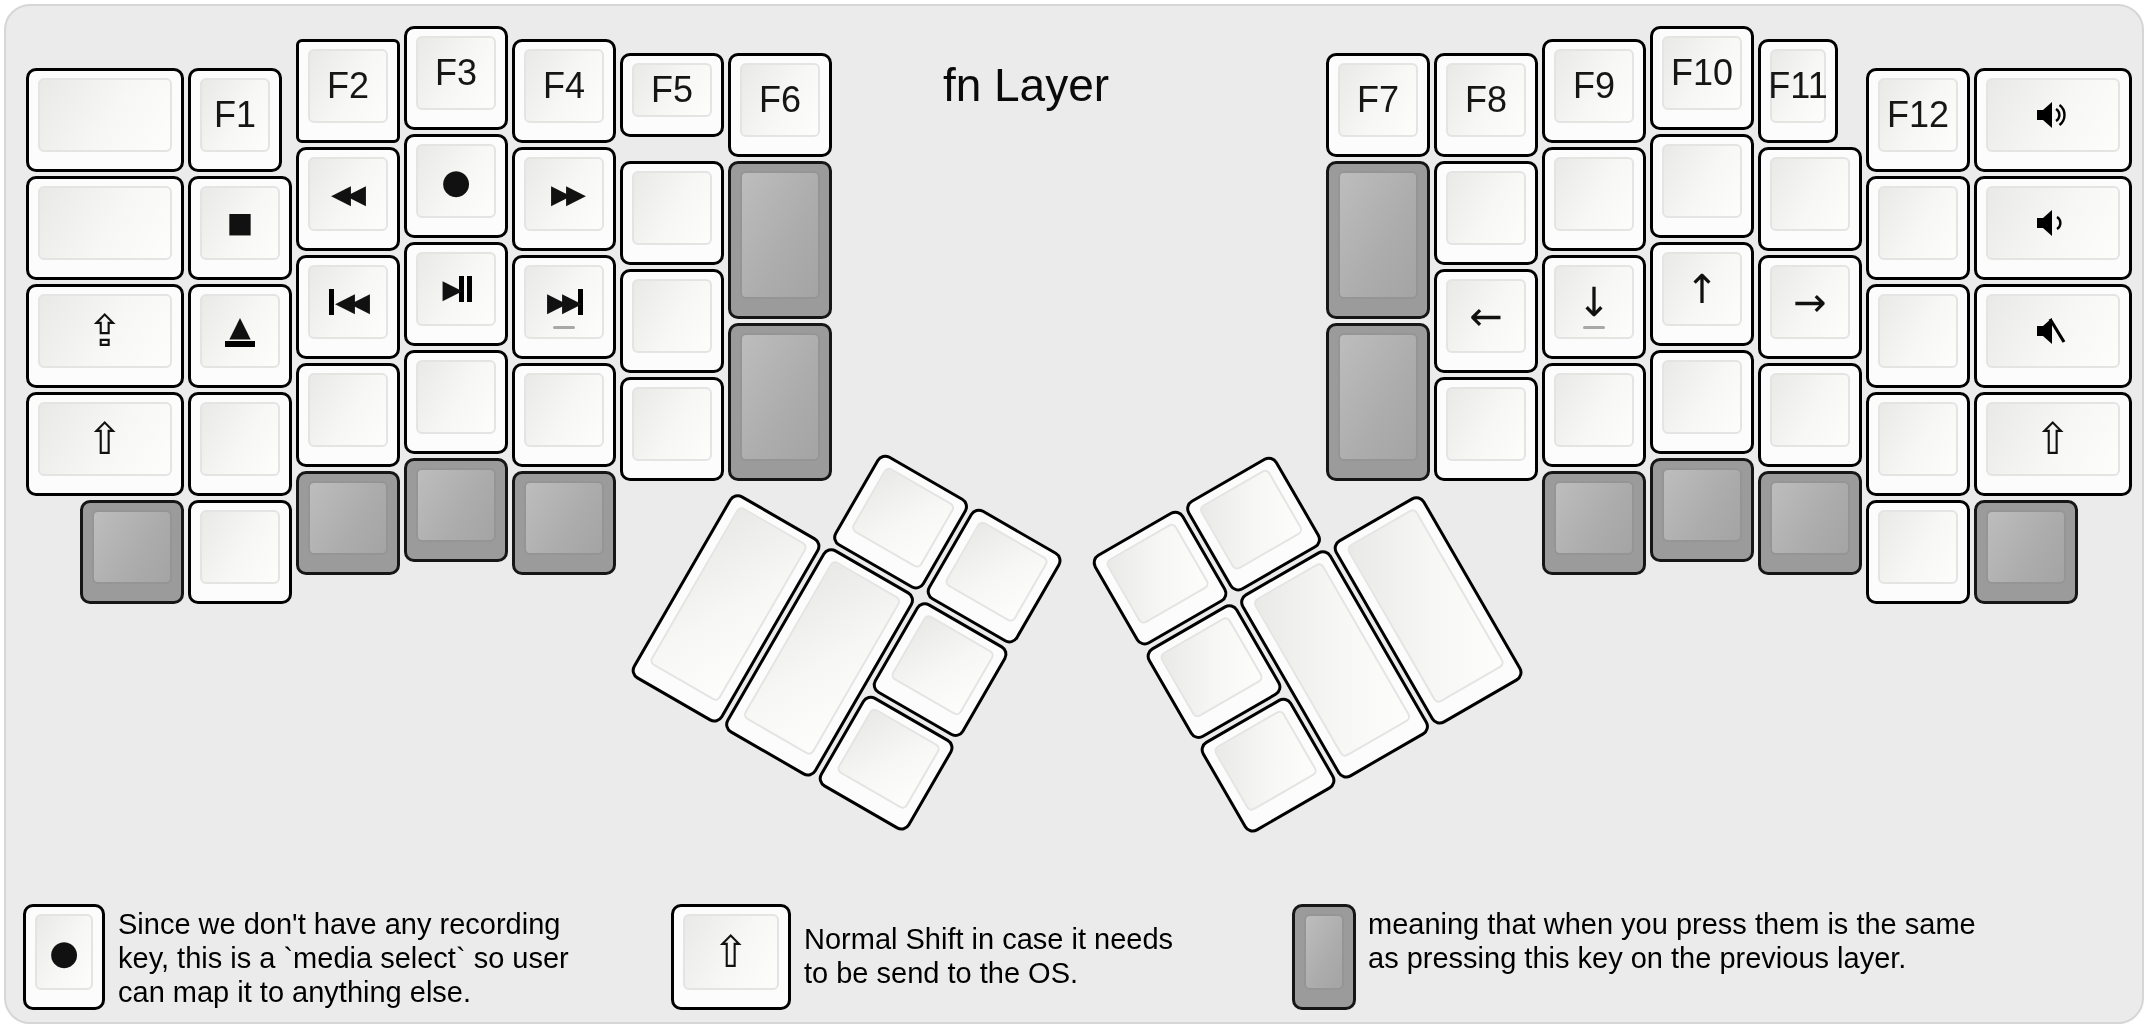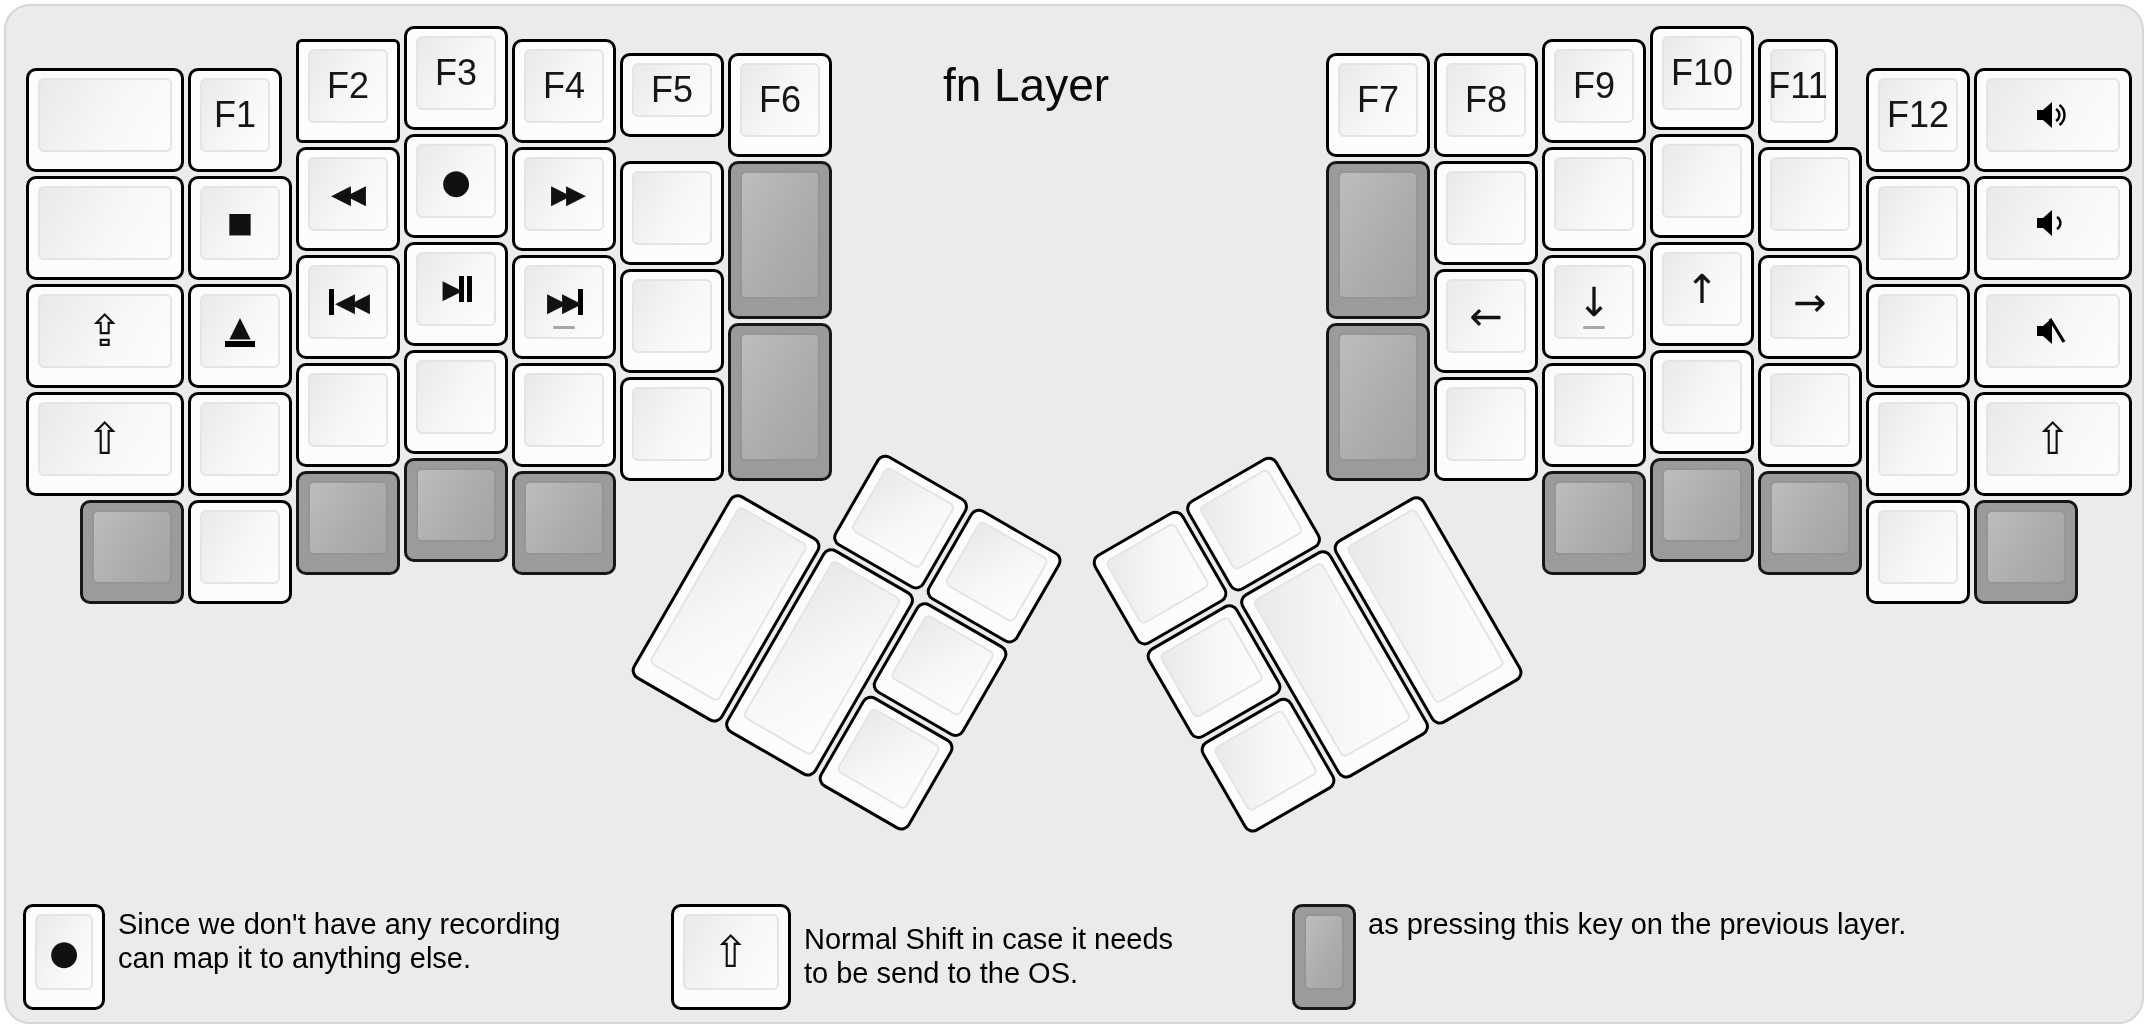--- a/index.html
+++ b/index.html
@@ -359,32 +359,34 @@
         </div>
       </div>
     <div id="legend">
         <div class="key white" style="left: 17px; top: 898px; width: 82px; height: 106px;">
           <div class="face">
             <span class="sym" style="font-size:34px">●</span>
           </div>
         </div>
         <div class="ltext" style="left: 112px; top: 901px;">
           <div>Since we don't have any recording</div>
+          <div>key, this is a `media select` so user</div>
           <div>can map it to anything else.</div>
         </div>
         <div class="key white" style="left: 665px; top: 898px; width: 120px; height: 106px;">
           <div class="face">
             <span class="sym" style="font-size:44px">⇧</span>
           </div>
         </div>
         <div class="ltext" style="left: 798px; top: 916px;">
           <div>Normal Shift in case it needs</div>
           <div>to be send to the OS.</div>
         </div>
         <div class="key gray" style="left: 1286px; top: 898px; width: 64px; height: 106px;">
           <div class="face"></div>
         </div>
         <div class="ltext" style="left: 1362px; top: 901px;">
+          <div>meaning that when you press them is the same</div>
           <div>as pressing this key on the previous layer.</div>
         </div>
       </div>
   </div>
 </div>
 
 </body></html>

